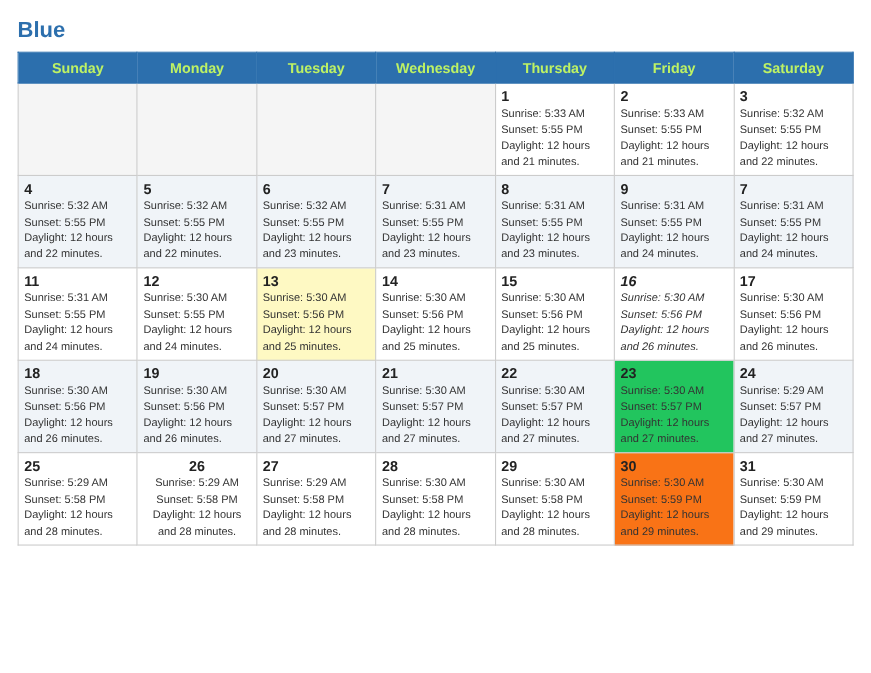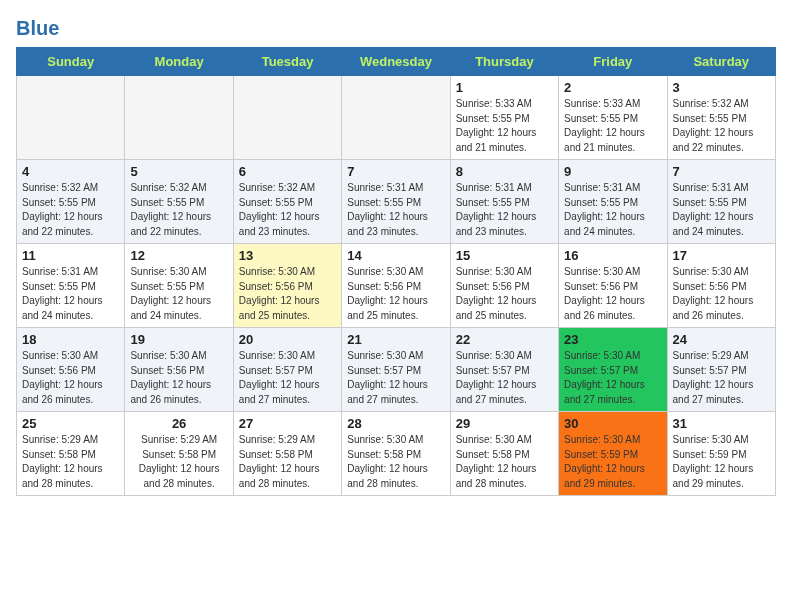--- a/index.html
+++ b/index.html
@@ -215,21 +215,21 @@
 Daylight: 12 hours
 and 25 minutes.</div>
         </td>
         <td style="background: rgb(255, 255, 255);">
           <span class="day-num">15</span>
           <div class="day-info" style="white-space: pre-line;">Sunrise: 5:30 AM
 Sunset: 5:56 PM
 Daylight: 12 hours
 and 25 minutes.</div>
         </td>
-        <td style="background: rgb(255, 255, 255);">
+        <td style="background: rgb(255, 255, 255); font-style: italic;">
           <span class="day-num">16</span>
           <div class="day-info" style="white-space: pre-line;">Sunrise: 5:30 AM
 Sunset: 5:56 PM
 Daylight: 12 hours
 and 26 minutes.</div>
         </td>
         <td style="background: rgb(255, 255, 255);">
           <span class="day-num">17</span>
           <div class="day-info" style="white-space: pre-line;">Sunrise: 5:30 AM
 Sunset: 5:56 PM

